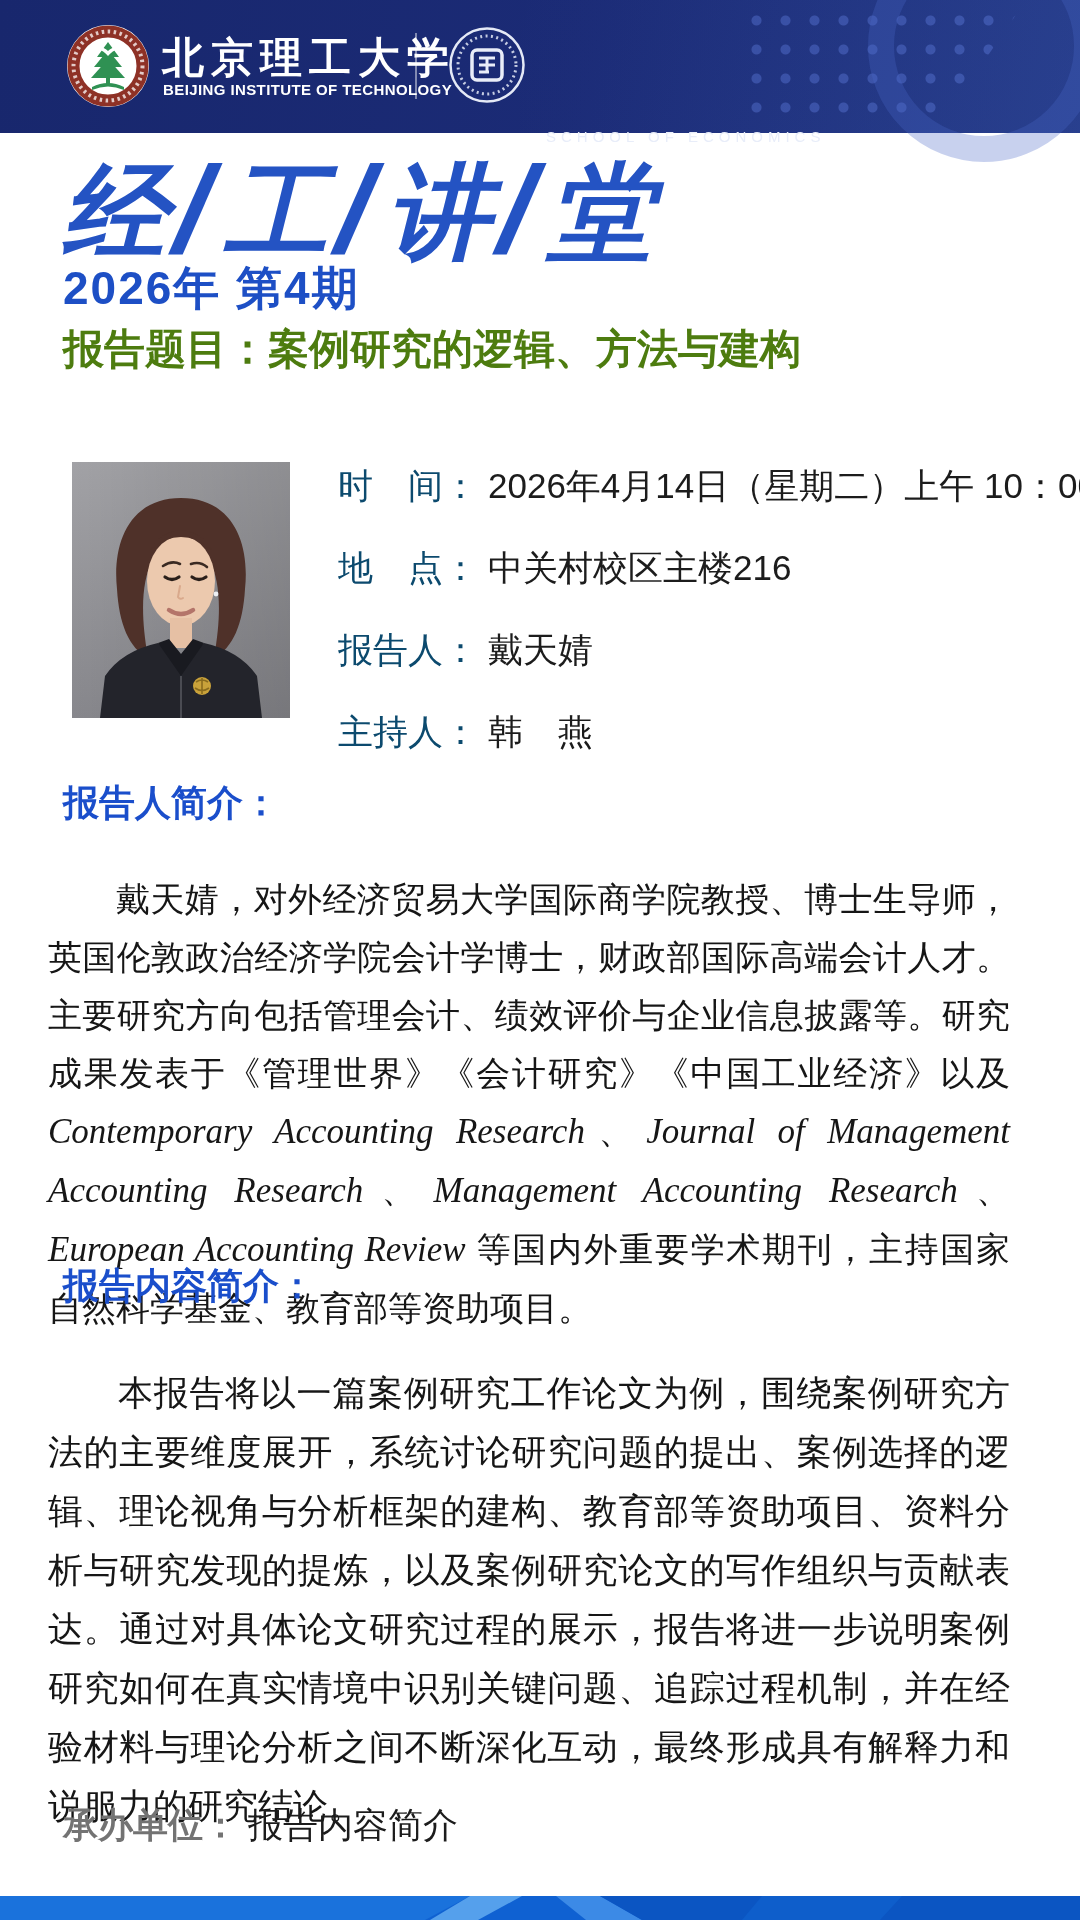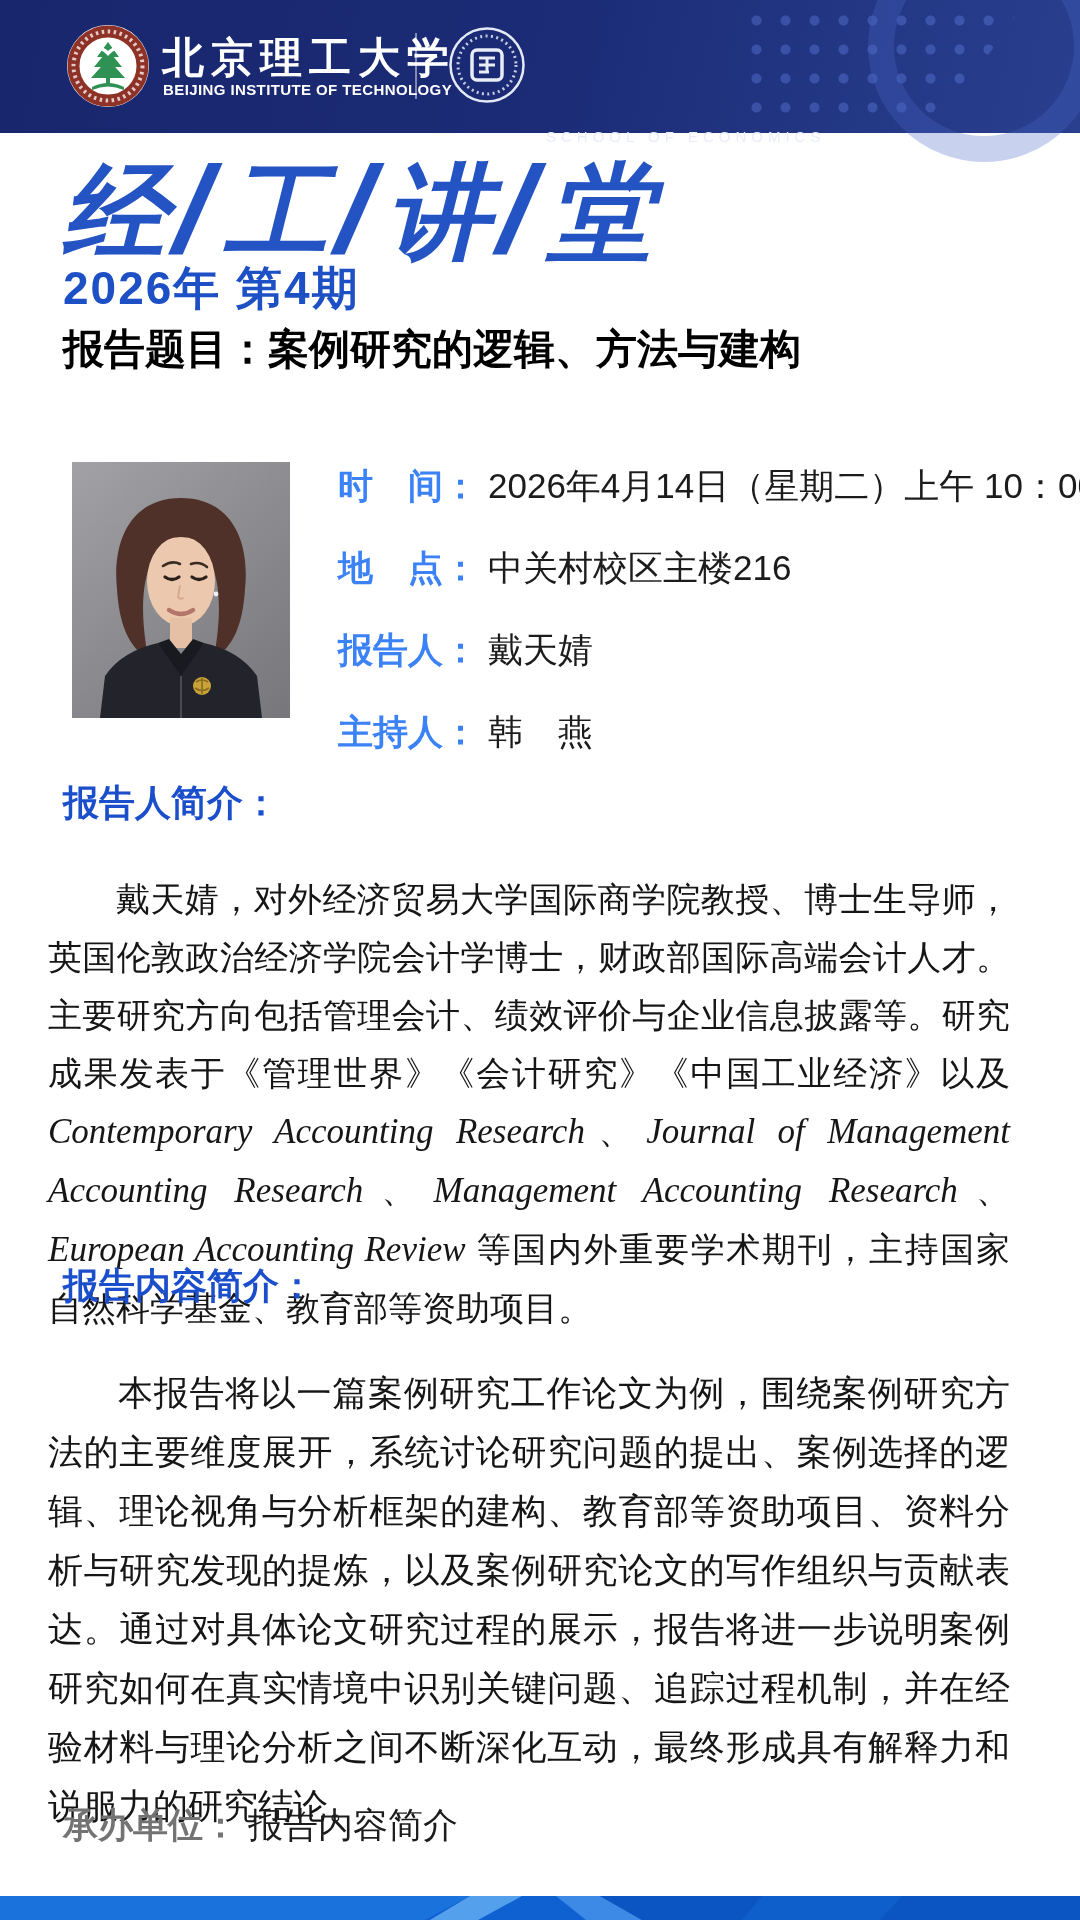--- a/index.html
+++ b/index.html
@@ -28,27 +28,27 @@
   .watermark{position:absolute;left:70px;top:880px;font-size:520px;line-height:480px;
     font-weight:bold;color:#000;opacity:.035;letter-spacing:-24px;z-index:0;user-select:none;}
 
   
   .series-title{position:absolute;left:62px;top:146px;color:#2453c3;font-weight:bold;
     font-size:104px;line-height:120px;white-space:nowrap;z-index:1;}
   .series-title .tchar{font-style:italic;}
   .series-title .slash{display:inline-block;font-size:1.18em;font-weight:bold;
     transform:skewX(-14deg);margin:0 12px;position:relative;top:4px;}
   .issue{position:absolute;left:63px;top:258px;color:#1d4fc5;font-size:46px;font-weight:bold;letter-spacing:2px;z-index:1;}
-  .topic{position:absolute;left:63px;top:322px;color:#000000;font-size:41px;font-weight:bold;z-index:1;white-space:nowrap;}
+  .topic{position:absolute;left:63px;top:322px;color:#4d7c0f;font-size:41px;font-weight:bold;z-index:1;white-space:nowrap;}
 
   .info-block{position:absolute;left:72px;top:462px;display:flex;z-index:1;}
   .photo{width:218px;height:256px;display:block;}
   .info-rows{margin-left:48px;padding-top:4px;display:flex;flex-direction:column;gap:42px;}
   .info-row{font-size:35px;line-height:40px;white-space:nowrap;}
-  .info-label{color:#3b82f6;font-weight:bold;}
+  .info-label{color:#0c4a6e;font-weight:normal;}
   .info-value{color:#1c1c1c;margin-left:10px;}
 
   .sec-heading{position:absolute;left:63px;color:#1a4ecb;font-size:36px;font-weight:bold;z-index:1;}
   .bio-heading{top:770px;margin-top:9px;}
   .abstract-heading{top:1262px;}
 
   .para{position:absolute;left:48px;width:962px;color:#161616;text-align:justify;z-index:1;}
   .bio-para{top:836px;font-size:34px;line-height:58px;text-indent:68px;}
   .abstract-para{top:1328px;font-size:35px;line-height:59px;text-indent:70px;}
   .para .en{font-family:"Liberation Serif",serif;font-style:italic;font-size:1.03em;}

